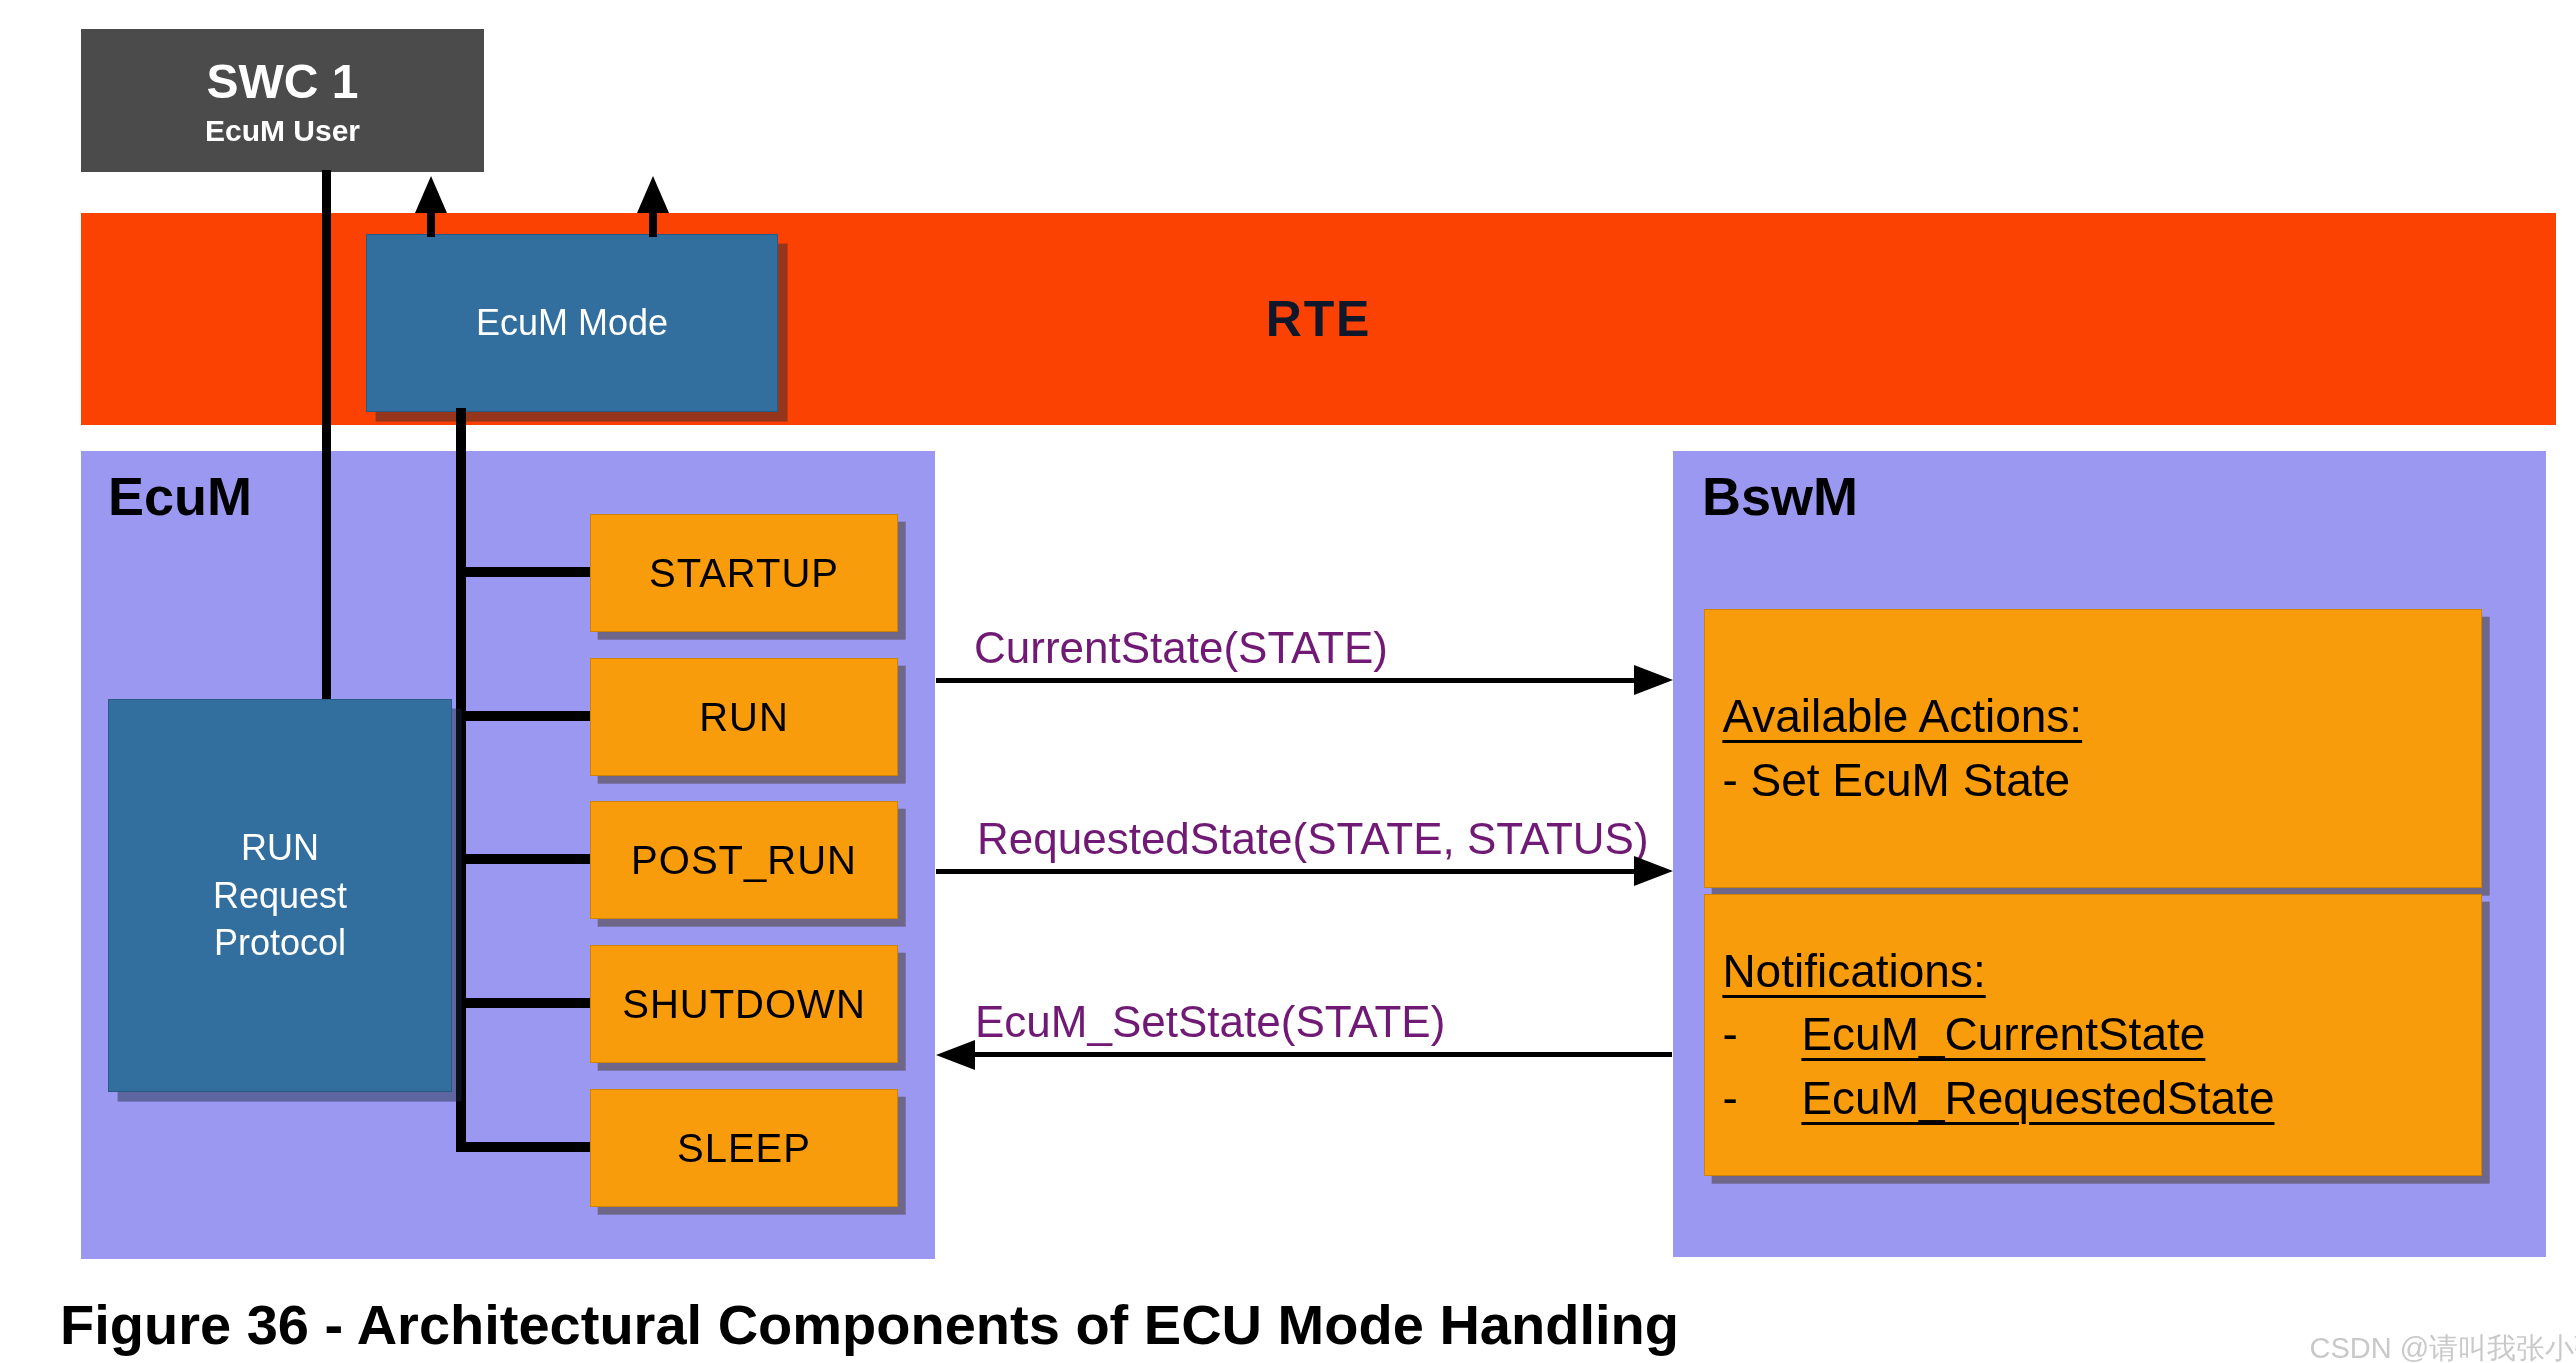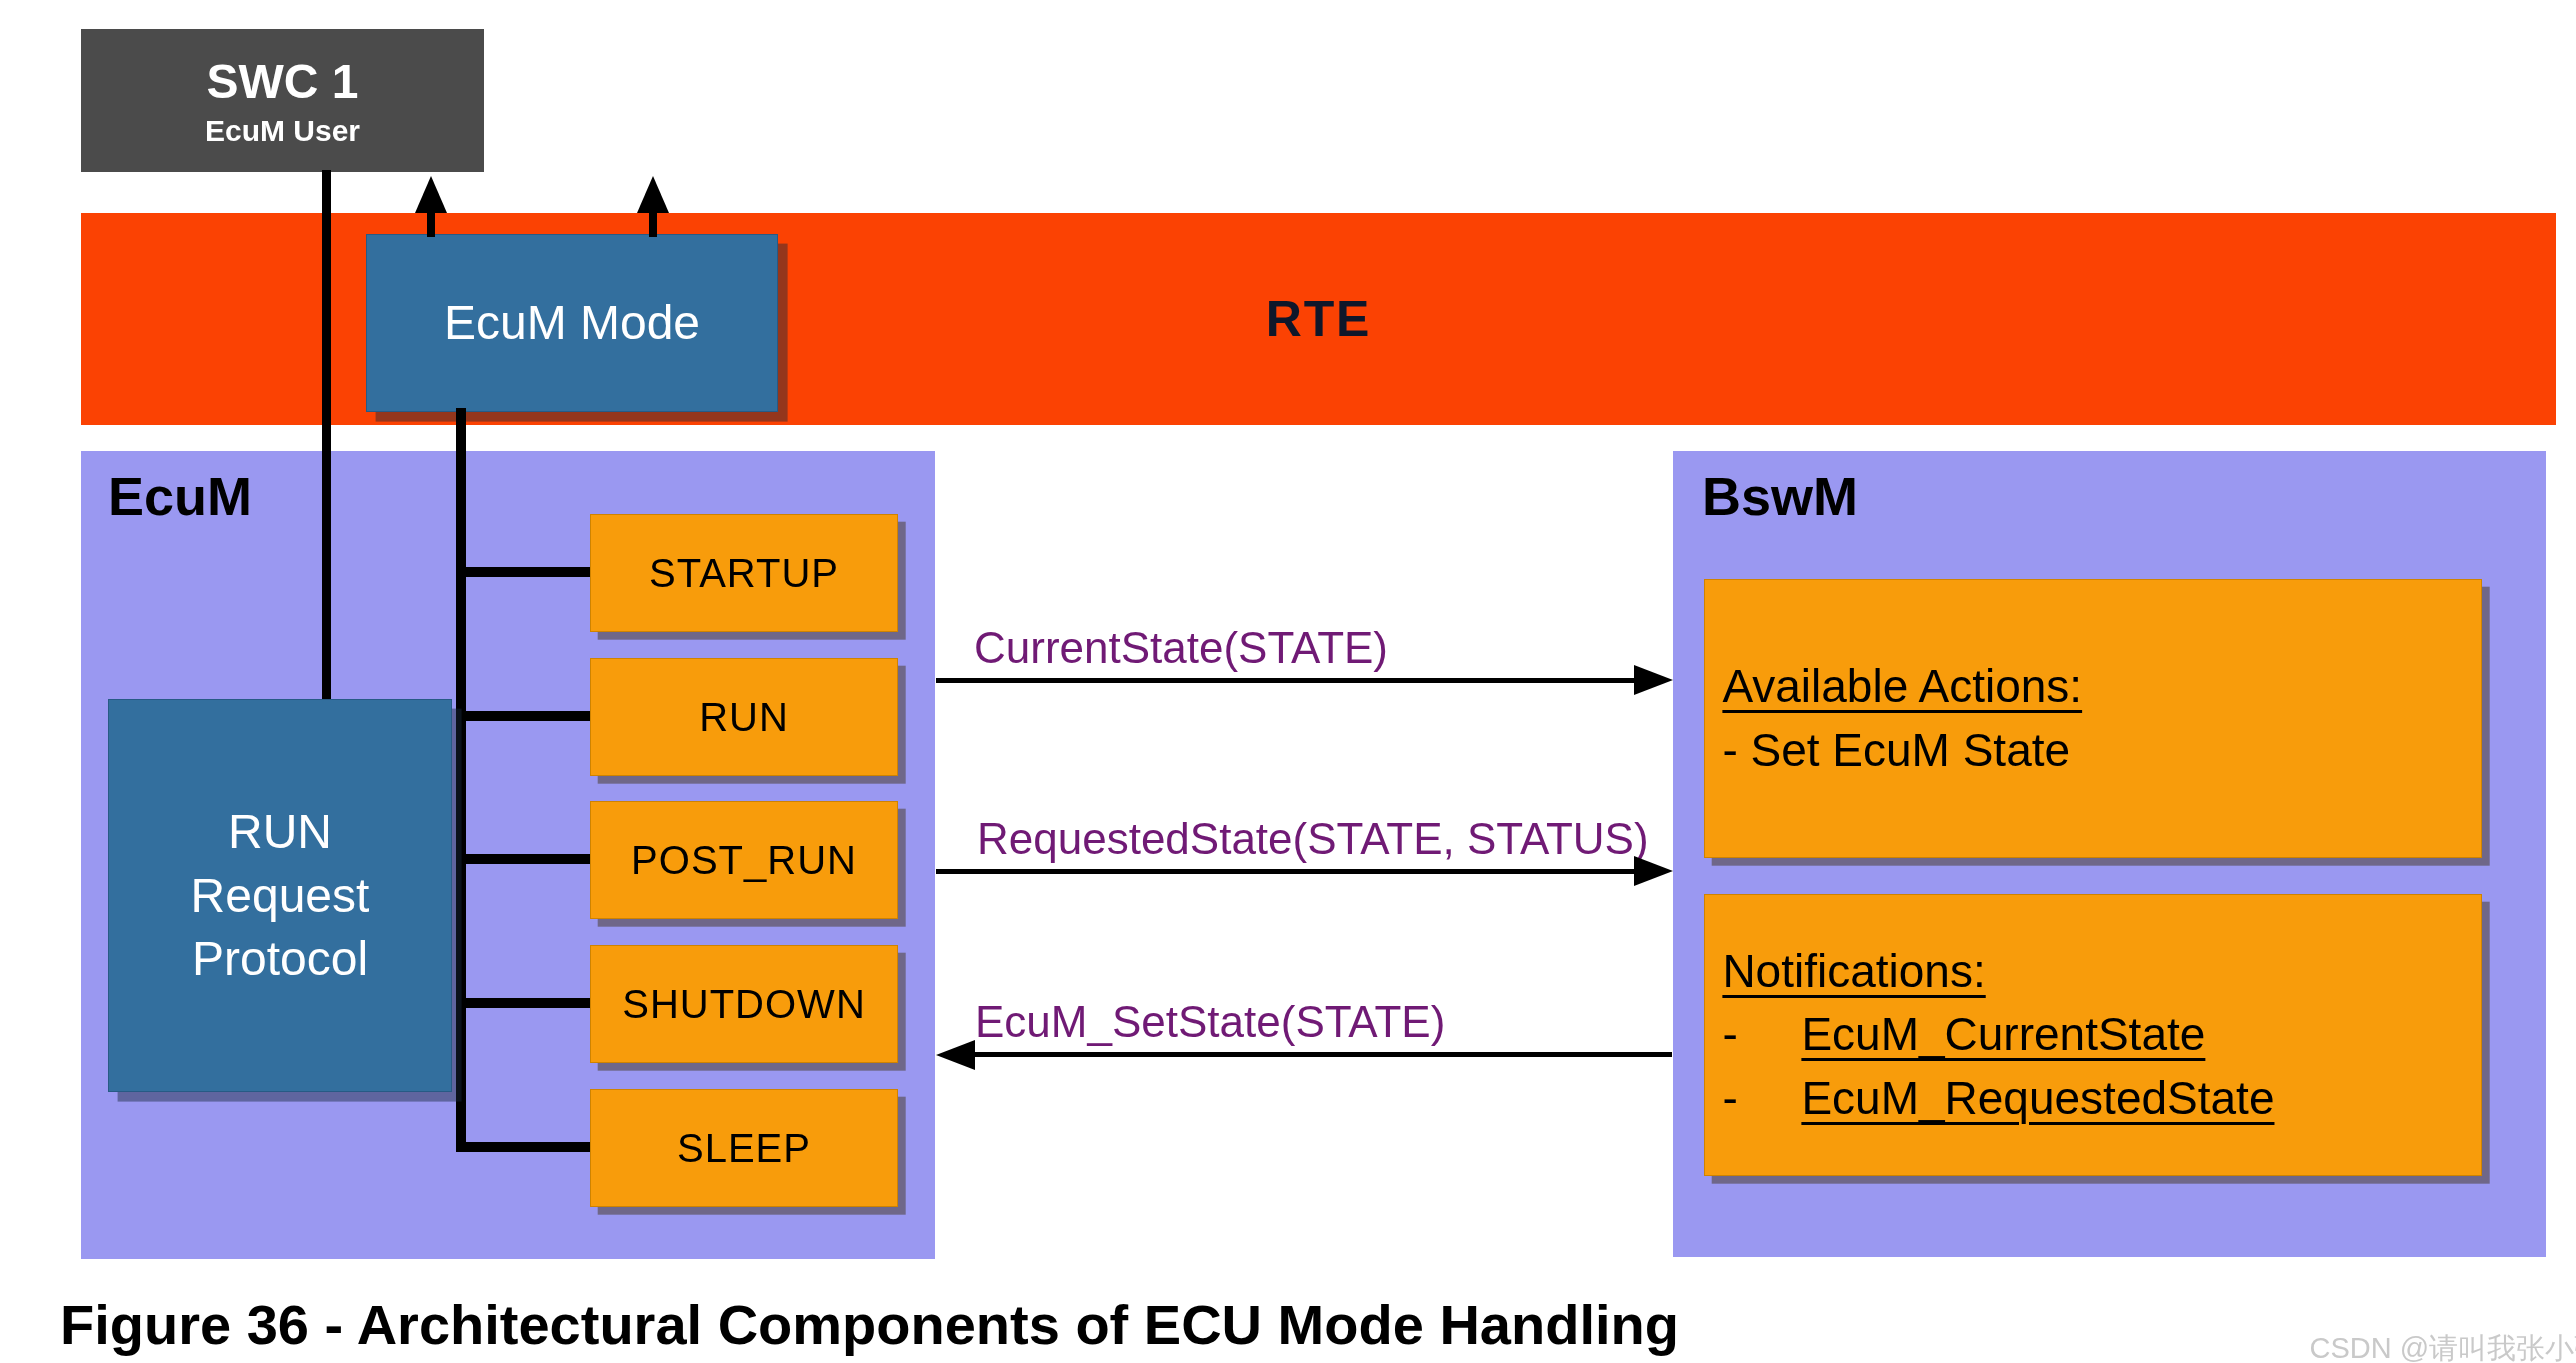--- a/index.html
+++ b/index.html
@@ -26,21 +26,21 @@
   }
   
   .region{background:var(--c-region);}
   .region-label{font-size:54px; font-weight:bold; color:#000;}
   
   .blue-box{
     background:var(--c-blue); border:1.9px solid #275a85; color:#fff;
     display:flex; flex-direction:column; align-items:center; justify-content:center;
     box-shadow:9.6px 9.6px 0 rgba(25,40,60,0.45); text-align:center;
   }
-  .blue-box .t{font-size:48px; line-height:1.32;}
+  .blue-box .t{font-size:36px; line-height:1.32;}
   
   .state-box{
     background:var(--c-orange); border:1.9px solid #cf8300;
     box-shadow:7.7px 7.7px 0 rgba(60,45,10,0.45);
     display:flex; align-items:center; justify-content:center;
     font-size:40px; color:#000; letter-spacing:1px;
   }
   
   .orange-panel{
     background:var(--c-orange); border:1.9px solid #cf8300;
@@ -127,21 +127,21 @@
     <div class="abs shaft" style="left:905px;top:869px;width:700px;height:4.8px;"></div>
     <div class="abs tri-right" style="left:1603px;top:856px;"></div>
   </div>
 
   <div class="abs">
     <div class="abs arrow-label" style="left:944px;top:997px;">EcuM_SetState(STATE)</div>
     <div class="abs tri-left" style="left:905px;top:1040px;"></div>
     <div class="abs shaft" style="left:941px;top:1052px;width:700px;height:4.8px;"></div>
   </div>
 
-  <div class="abs orange-panel" style="left:1673px;top:579px;width:778px;height:279px;">
+  <div class="abs orange-panel" style="left:1673px;top:609px;width:778px;height:279px;">
     <div class="u">Available Actions:</div>
     <div>- Set EcuM State</div>
   </div>
 
   <div class="abs orange-panel" style="left:1673px;top:894px;width:778px;height:282px;">
     <div class="u">Notifications:</div>
     <div class="nt-item">
       <span class="bullet">-</span>
       <span class="u">EcuM_CurrentState</span>
     </div>

